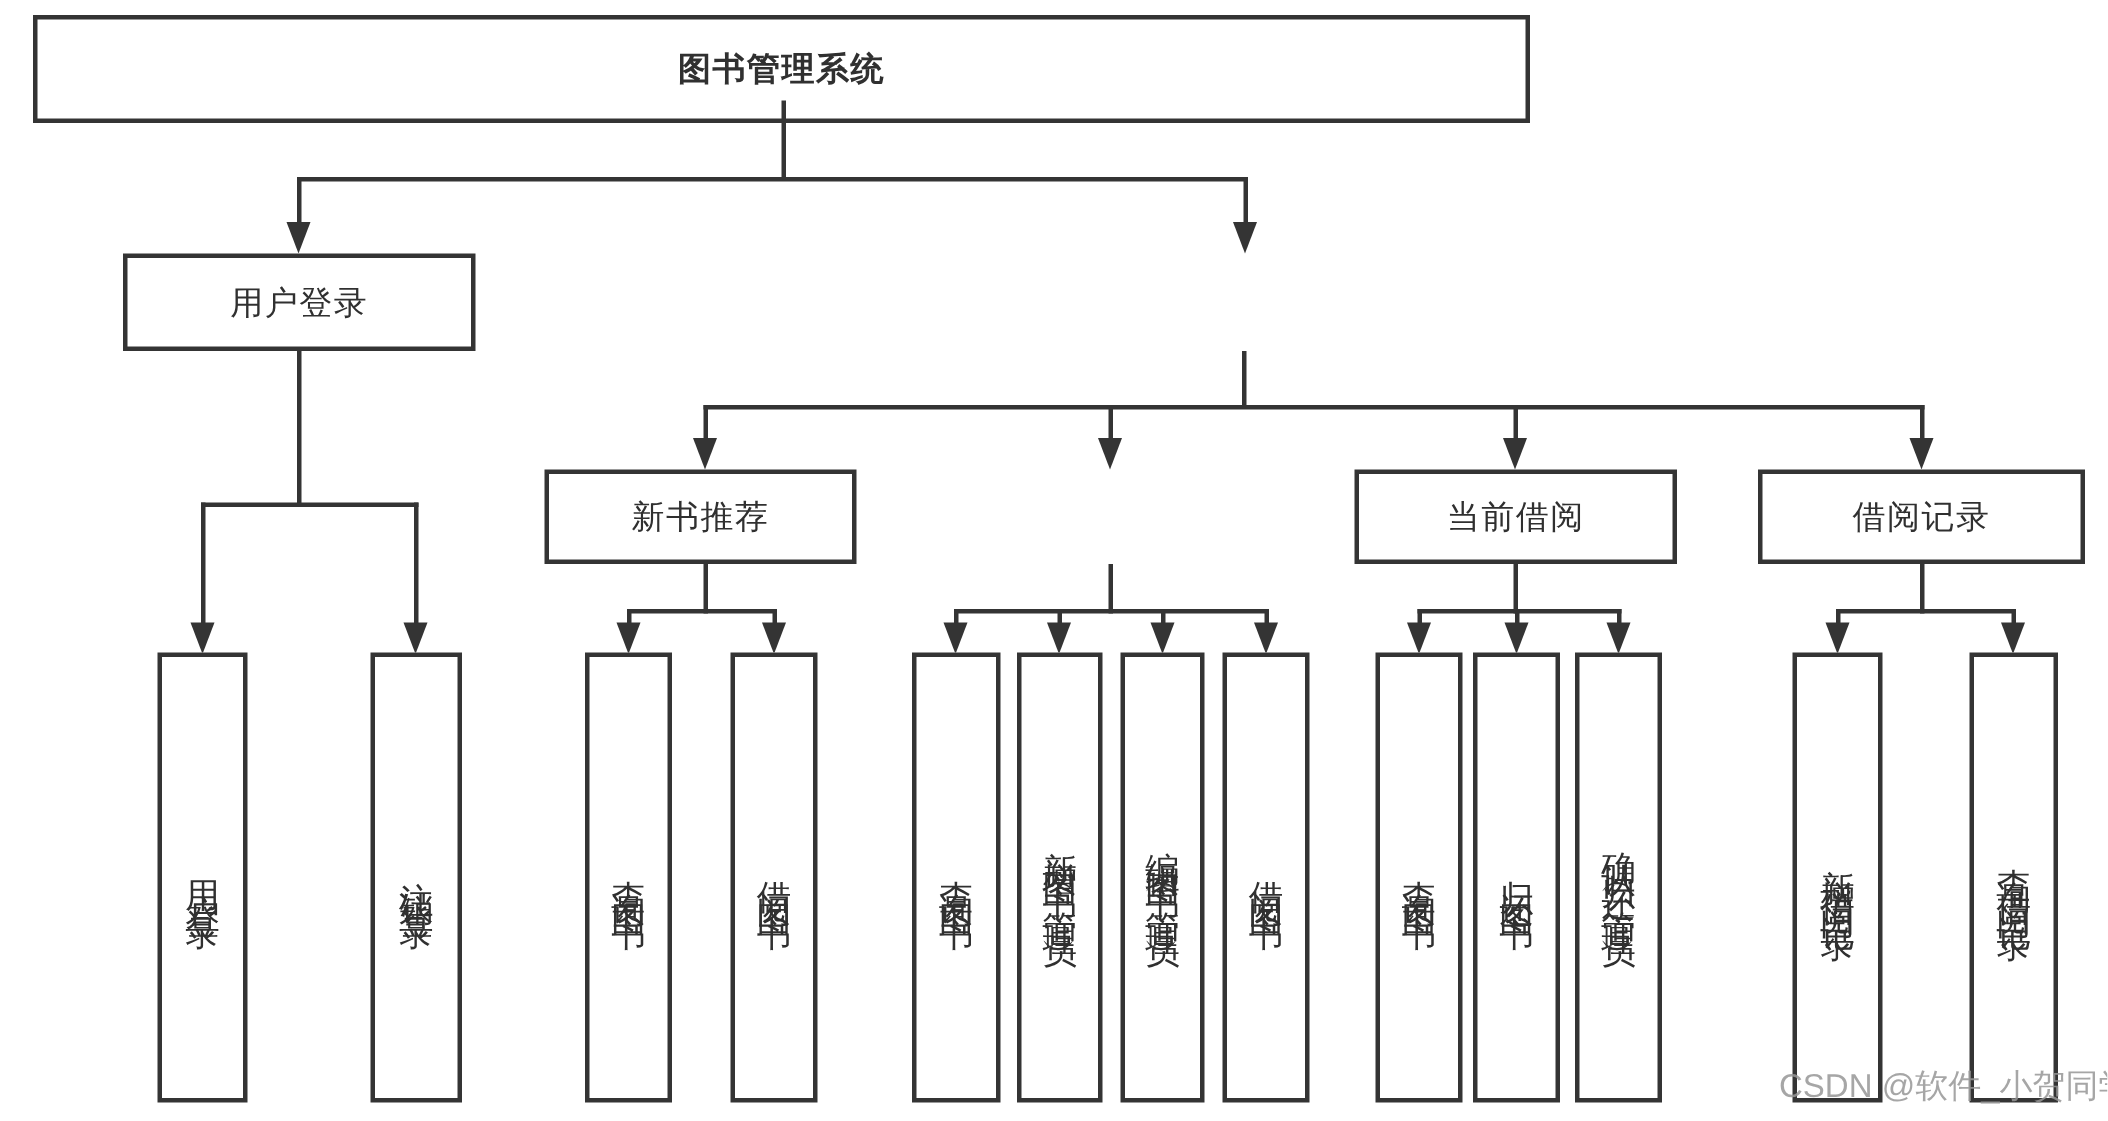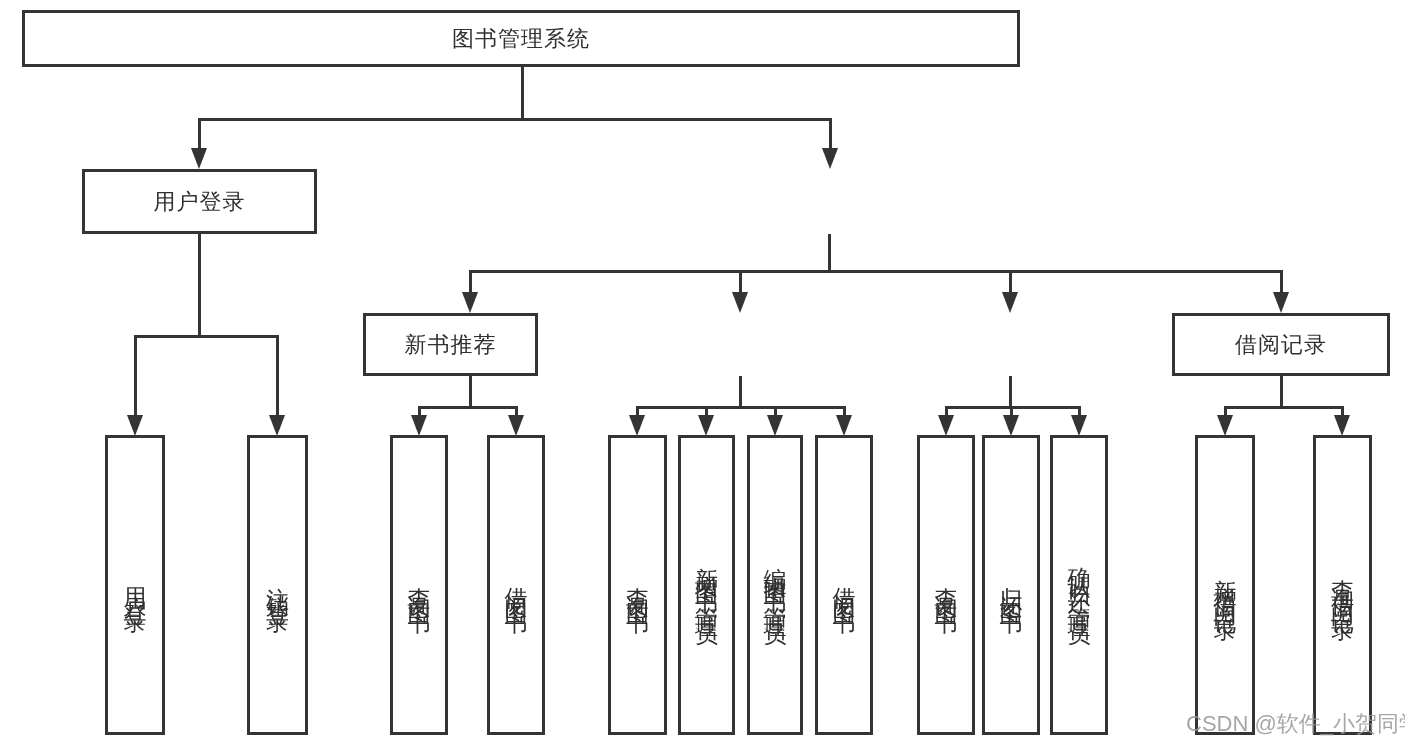--- a/index.html
+++ b/index.html
@@ -65,21 +65,21 @@
     color: rgba(150, 150, 150, 0.85);
     white-space: nowrap;
     z-index: 10;
   }
 </style>
 </head>
 <body>
 
 <div id="canvas">
 
-  <div class="box" style="left:22px; top:10px; width:998px; height:57px;">
+  <div class="box" style="left:22px; top:10px; width:998px; height:72px;font-weight:bold;">
     <span class="hlabel">图书管理系统</span>
   </div>
 
   <div class="v" style="left:520.5px; top:67px; height:53px;"></div>
   <div class="h" style="left:197.5px; top:118px; width:634px;"></div>
   <div class="v" style="left:197.5px; top:118px; height:32px;"></div>
   <div class="arrow" style="left:191px; top:148px;"></div>
   <div class="v" style="left:828.5px; top:118px; height:32px;"></div>
   <div class="arrow" style="left:822px; top:148px;"></div>
 
@@ -98,22 +98,25 @@
   <div class="h" style="left:468.5px; top:270px; width:814px;"></div>
   <div class="v" style="left:468.5px; top:270px; height:24px;"></div>
   <div class="arrow" style="left:462px; top:292px;"></div>
   <div class="v" style="left:738.5px; top:270px; height:24px;"></div>
   <div class="arrow" style="left:732px; top:292px;"></div>
   <div class="v" style="left:1008.5px; top:270px; height:24px;"></div>
   <div class="arrow" style="left:1002px; top:292px;"></div>
   <div class="v" style="left:1279.5px; top:270px; height:24px;"></div>
   <div class="arrow" style="left:1273px; top:292px;"></div>
 
-  <div class="box" style="left:363px; top:313px; width:175px; height:63px;">
+  <div class="box" style="left:363px; top:313px; width:208px; height:63px;">
     <span class="hlabel">新书推荐</span>
+  </div>
+  <div class="box" style="left:903px; top:313px; width:215px; height:63px;">
+    <span class="hlabel">当前借阅</span>
   </div>
   <div class="box" style="left:1172px; top:313px; width:218px; height:63px;">
     <span class="hlabel">借阅记录</span>
   </div>
 
   <div class="v" style="left:468.5px; top:376px; height:33px;"></div>
   <div class="h" style="left:417.5px; top:406px; width:100px;"></div>
   <div class="v" style="left:417.5px; top:406px; height:11px;"></div>
   <div class="arrow" style="left:411px; top:415px;"></div>
   <div class="v" style="left:514.5px; top:406px; height:11px;"></div>

